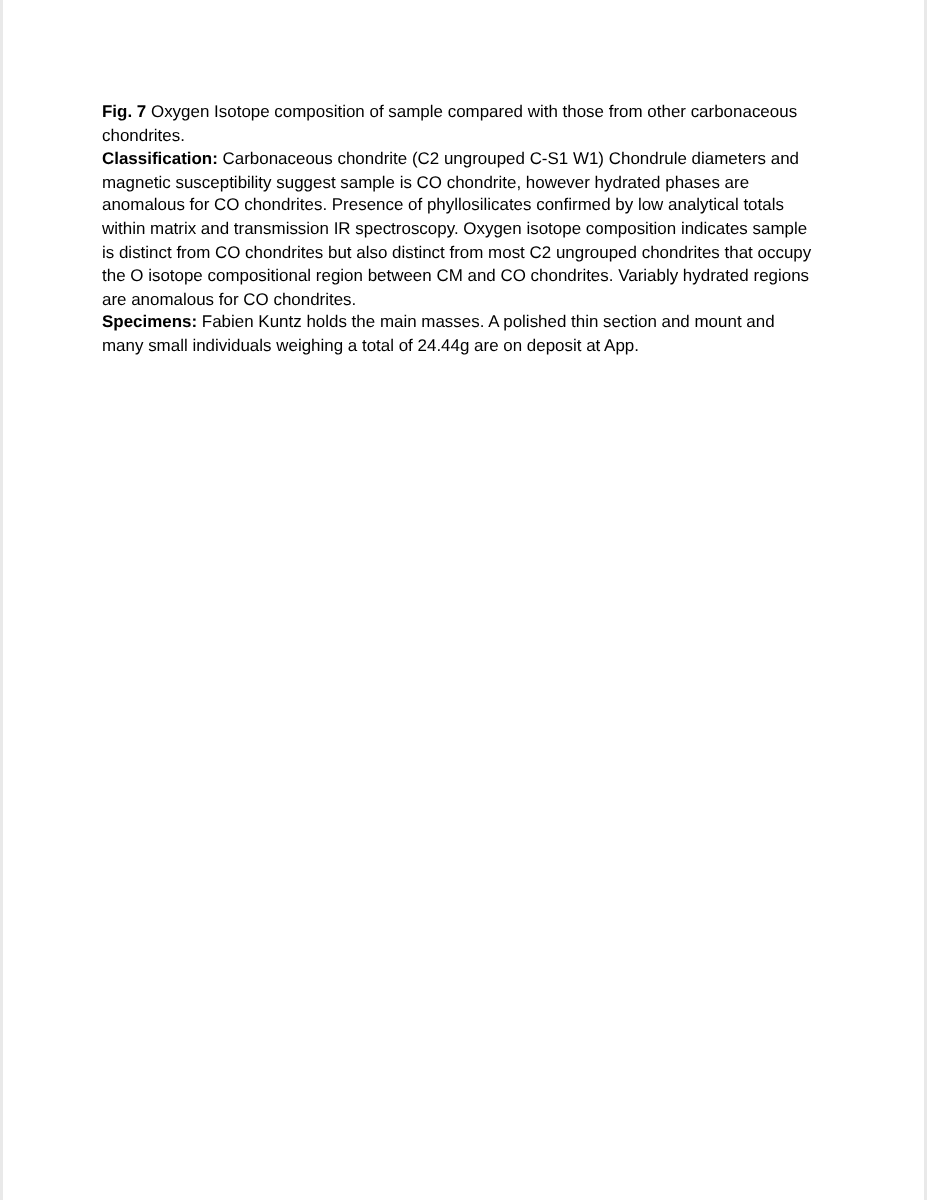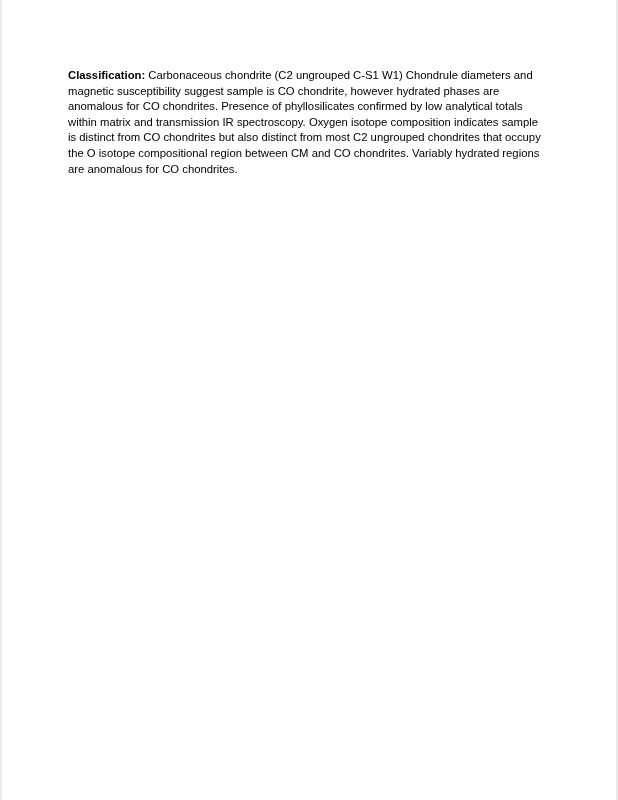--- a/index.html
+++ b/index.html
@@ -60,20 +60,26 @@
 </style>
 </head>
 <body>
 
 <div class="page">
   <div class="edge-left"></div>
   <div class="edge-right"></div>
 
   <div class="content">
 
+    <p class="para">
+      <span class="lead">Fig. 7</span><span class="body-text"> Oxygen Isotope composition of sample compared with those from other carbonaceous chondrites.</span>
+    </p>
 
     <p class="para">
       <span class="lead">Classification:</span><span class="body-text"> Carbonaceous chondrite (C2 ungrouped C-S1 W1) Chondrule diameters and magnetic susceptibility suggest sample is CO chondrite, however hydrated phases are anomalous for CO chondrites. Presence of phyllosilicates confirmed by low analytical totals within matrix and transmission IR spectroscopy. Oxygen isotope composition indicates sample is distinct from CO chondrites but also distinct from most C2 ungrouped chondrites that occupy the O isotope compositional region between CM and CO chondrites. Variably hydrated regions are anomalous for CO chondrites.</span>
     </p>
 
+    <p class="para">
+      <span class="lead">Specimens:</span><span class="body-text"> Fabien Kuntz holds the main masses. A polished thin section and mount and many small individuals weighing a total of 24.44g are on deposit at App.</span>
+    </p>
 
   </div>
 </div>
 
 </body></html>

